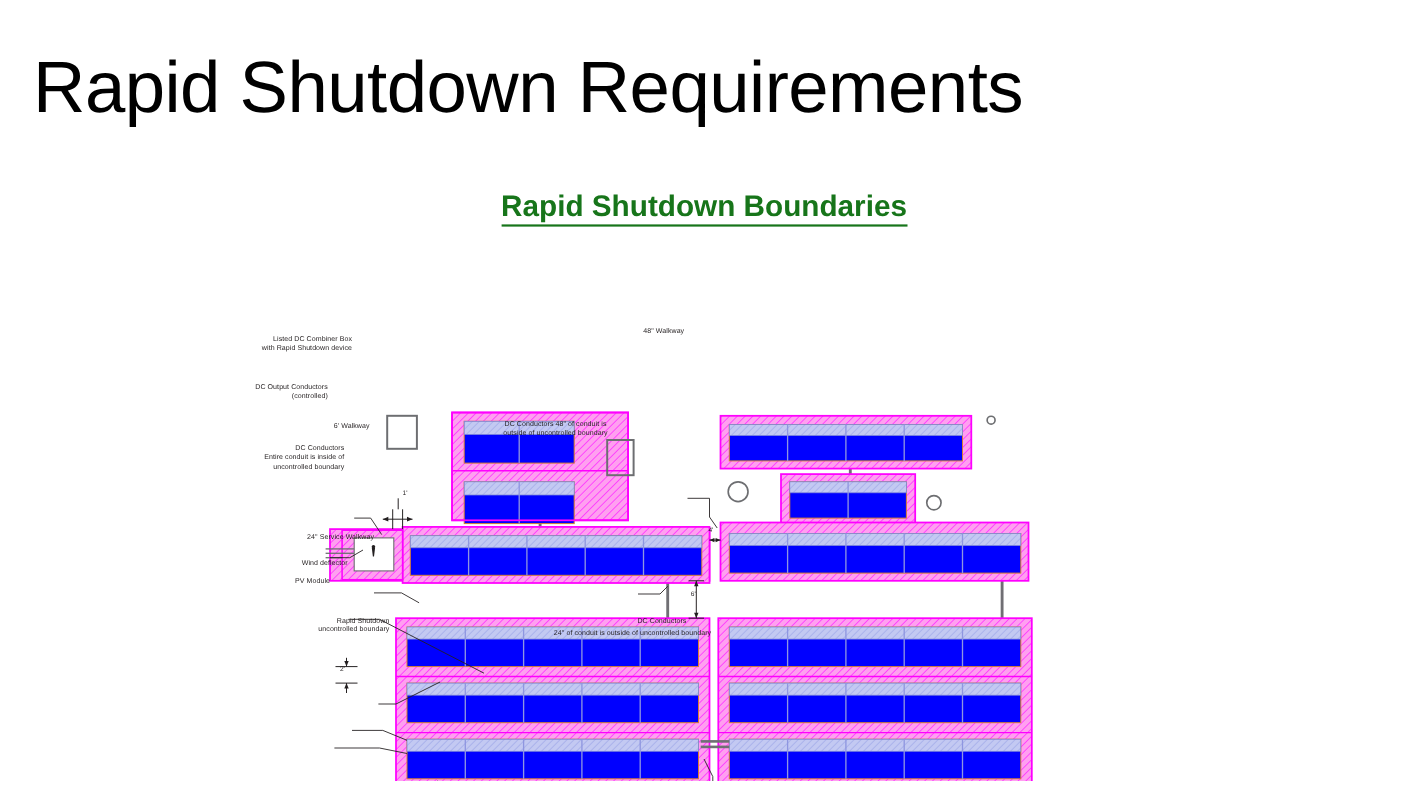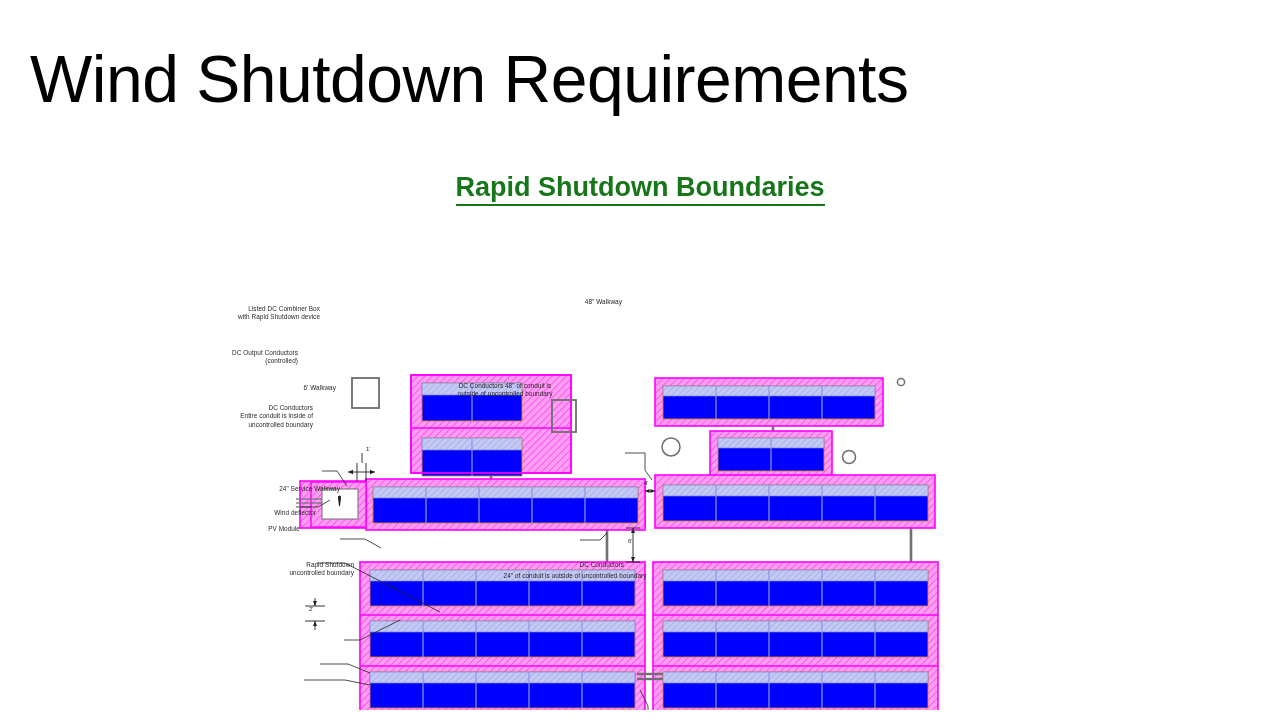--- a/index.html
+++ b/index.html
@@ -63,21 +63,21 @@
   .anno.c { text-align: center; }
   .dim {
     position: absolute;
     font-size: 6px;
     color: #231f20;
   }
 </style>
 </head>
 <body>
 
-<div id="slide-title">Wind Shutdown Requirements</div>
+<div id="slide-title">Rapid Shutdown Requirements</div>
 
 <div id="diagram">
 
   <div id="diagram-heading"><span class="hu">Rapid Shutdown Boundaries</span></div>
 
   <div class="svg-wrap">
   <svg width="1280" height="560" viewBox="0 0 1280 560" xmlns="http://www.w3.org/2000/svg">
     <defs>
       <pattern id="pinkHatch" width="5" height="5" patternTransform="rotate(45)" patternUnits="userSpaceOnUse">
         <rect width="5" height="5" fill="#ff9ff0"></rect>

